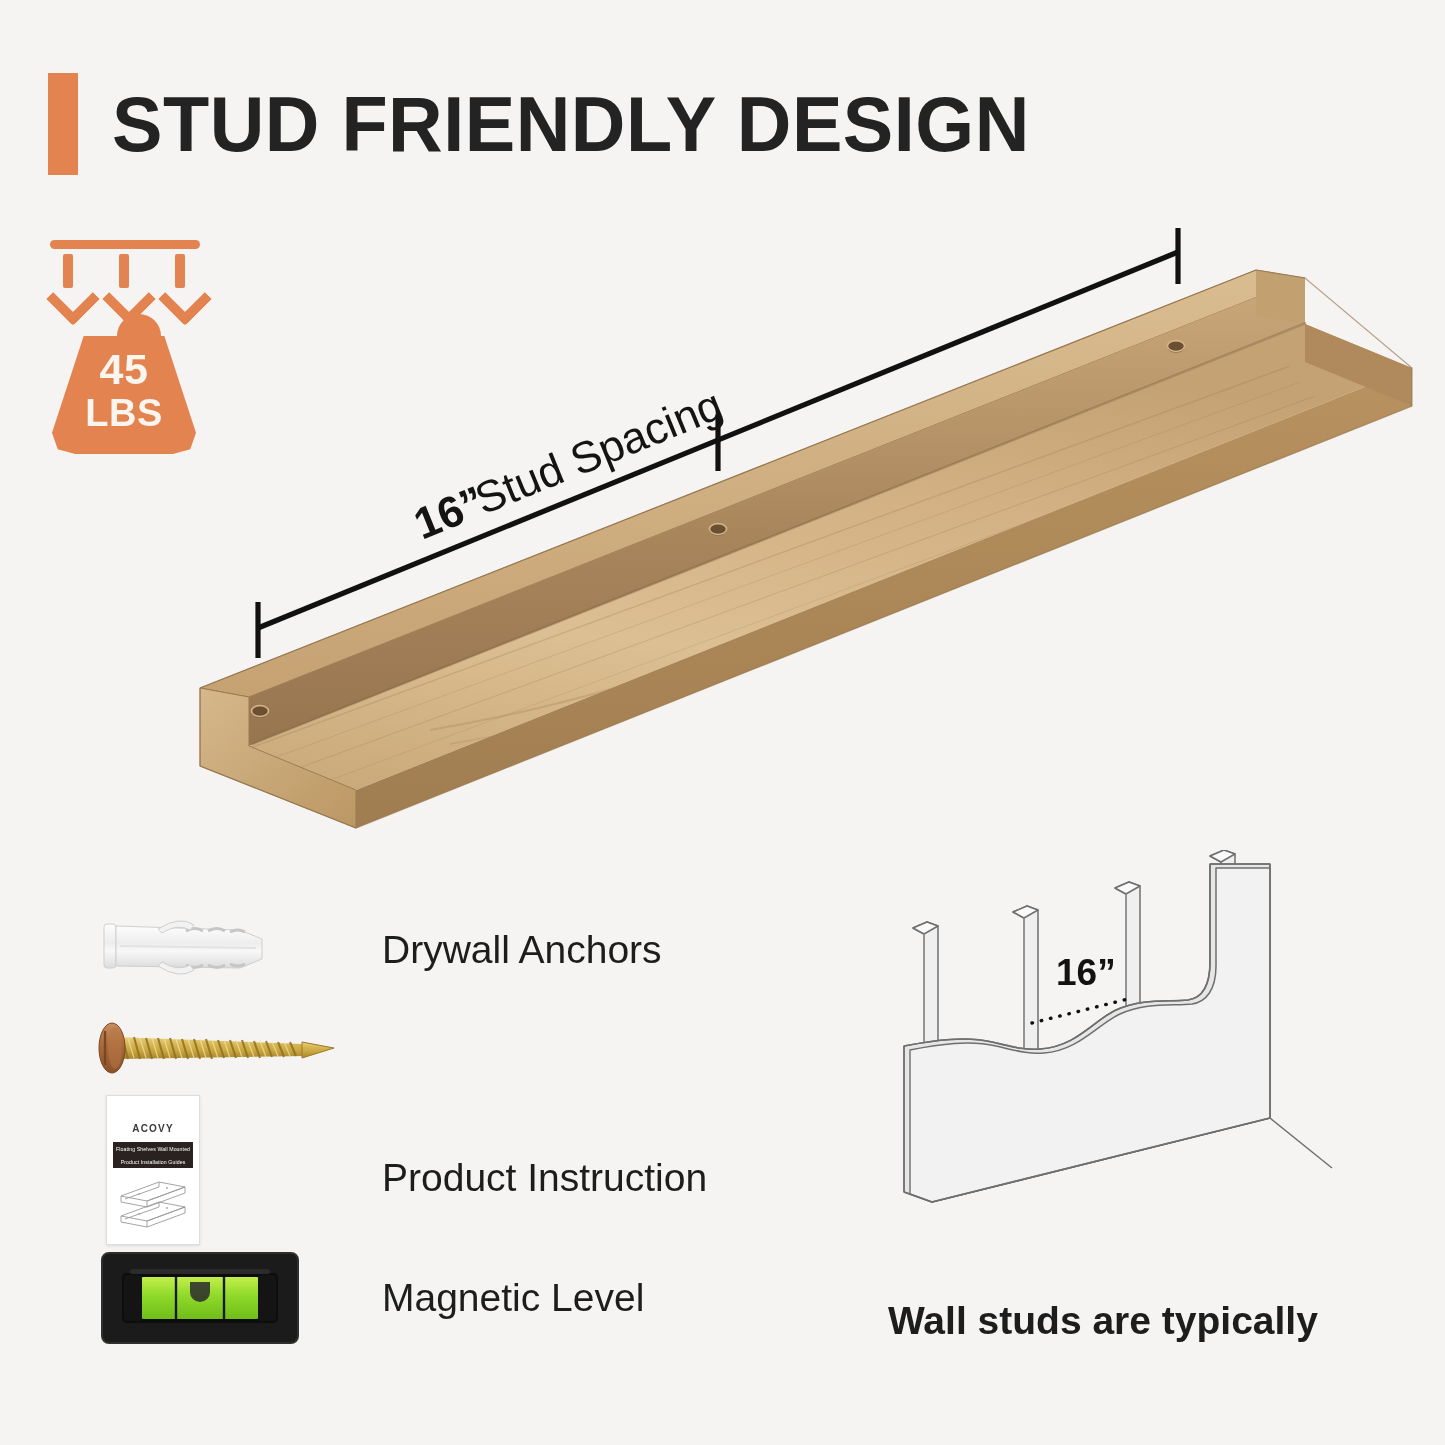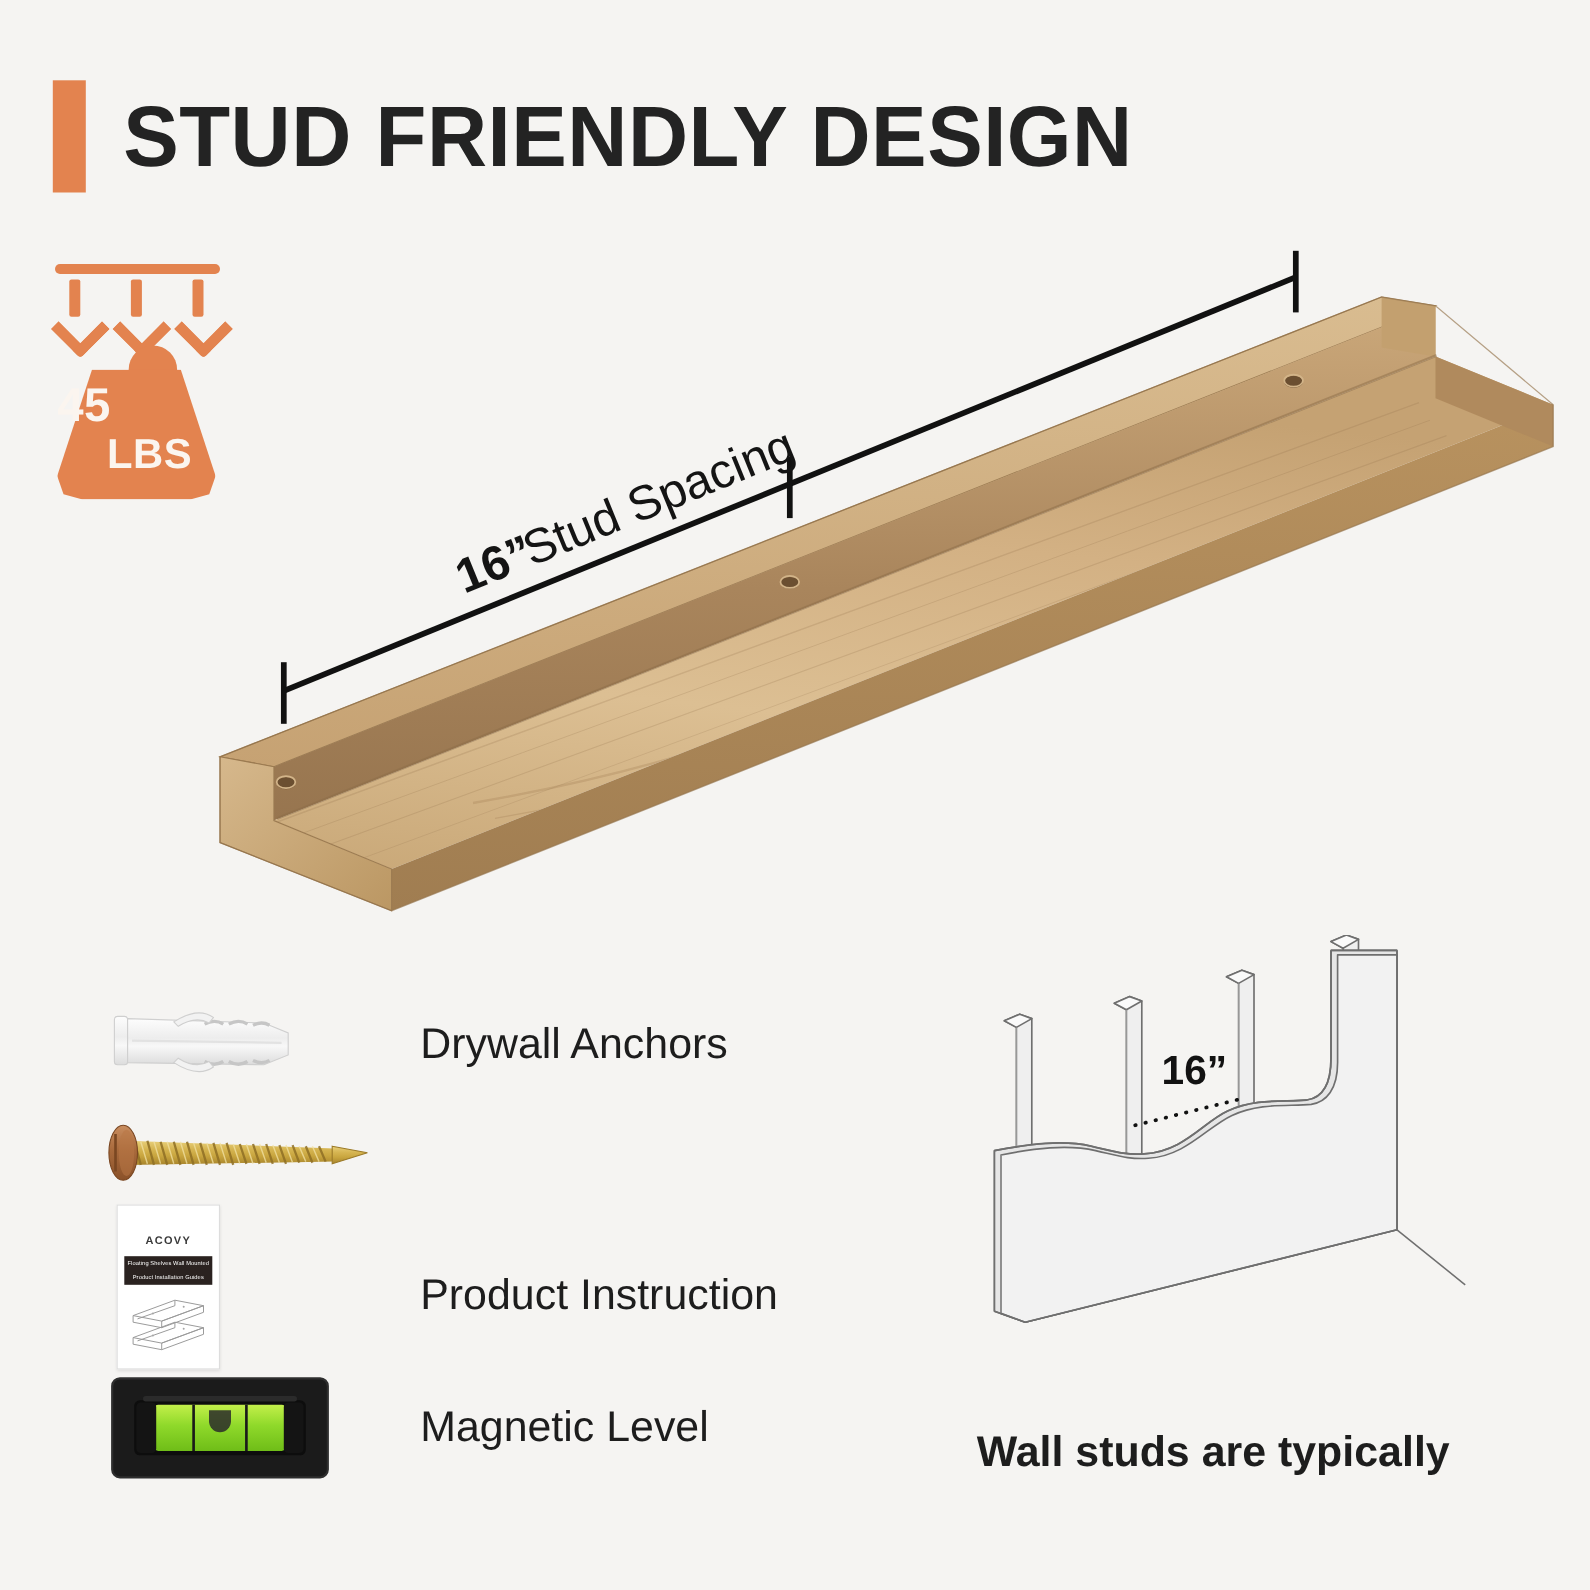--- a/index.html
+++ b/index.html
@@ -44,25 +44,25 @@
     background:#e3834f;
   }
   .w-trap{
     position:absolute;left:10px;top:96px;width:144px;height:118px;
     background:#e3834f;
     clip-path:polygon(22% 0%,78% 0%,100% 82%,96% 96%,84% 100%,16% 100%,4% 96%,0% 82%);
     border-radius:12px;
   }
   .w-num{
     position:absolute;left:10px;top:106px;width:144px;
-    text-align:left;font-size:43px;font-weight:700;color:#fbf5ef;
+    text-align:center;font-size:43px;font-weight:700;color:#fbf5ef;
     line-height:47px;letter-spacing:0.5px;
   }
   .w-lbs{
-    position:absolute;left:22px;top:152px;width:144px;
+    position:absolute;left:10px;top:152px;width:144px;
     text-align:center;font-size:38px;font-weight:700;color:#fbf5ef;
     line-height:42px;letter-spacing:0.5px;
   }
 
   
   .hero{position:absolute;left:130px;top:210px;width:1300px;height:620px;}
   .hero svg{display:block;}
 
   
   .acc{position:absolute;left:90px;top:895px;width:720px;height:500px;}

